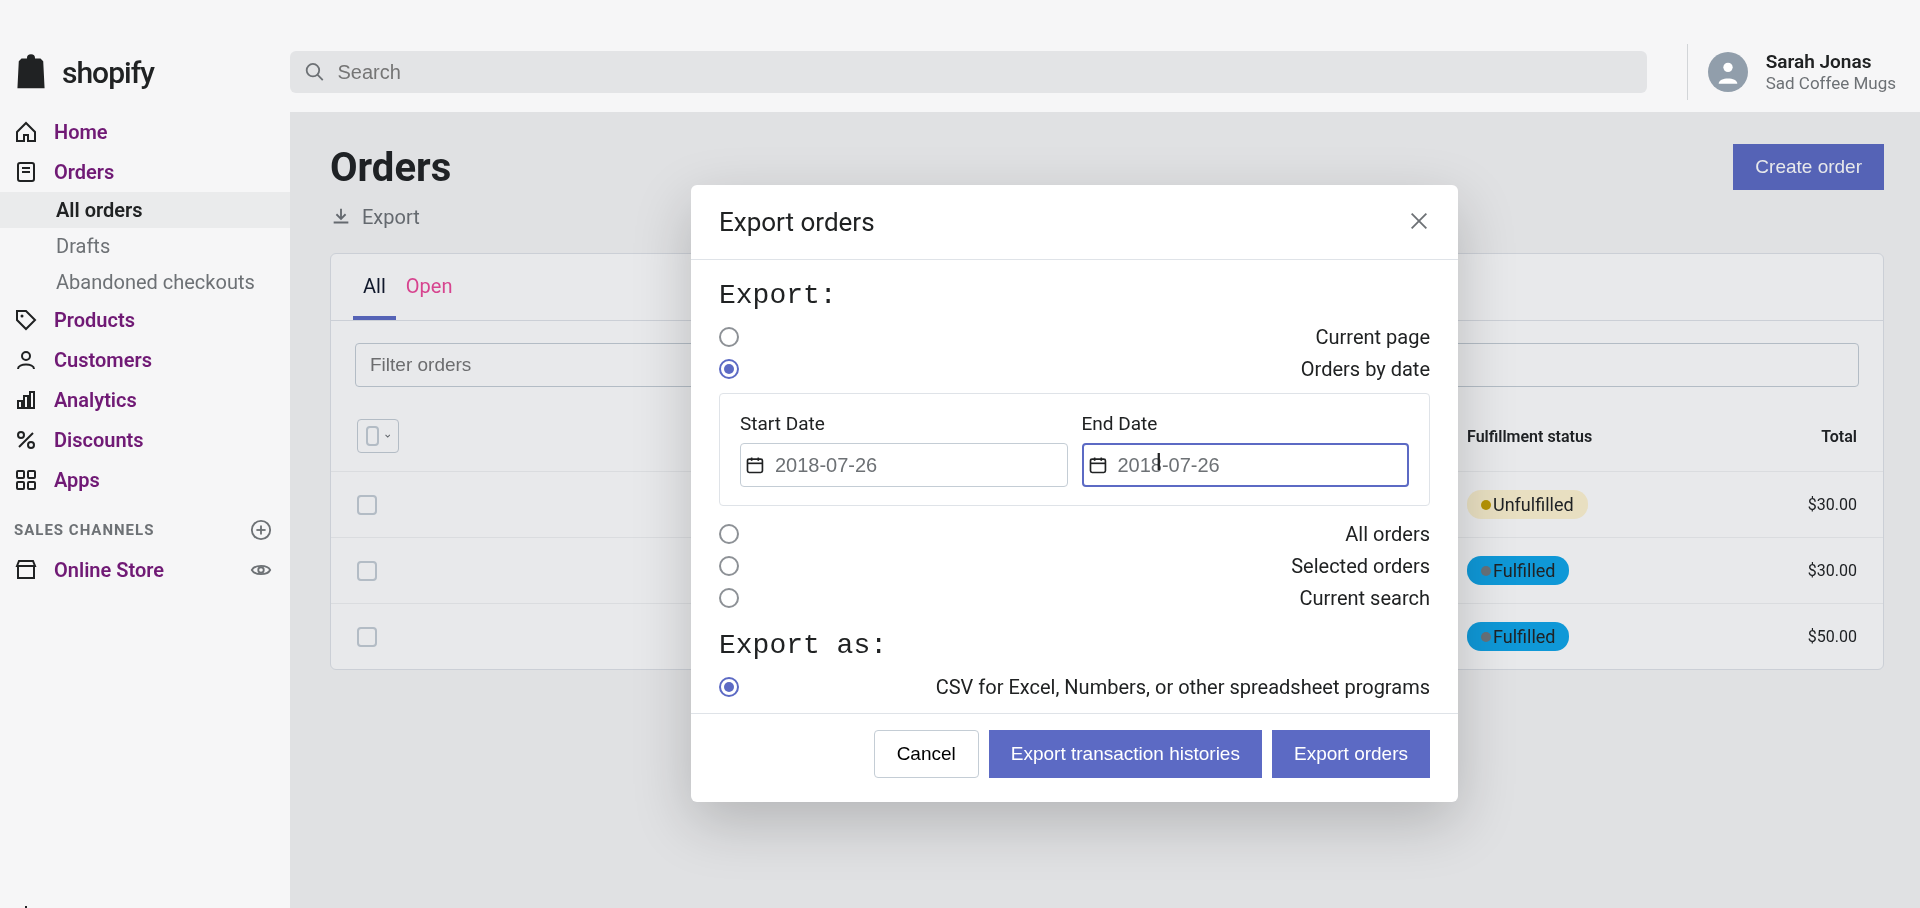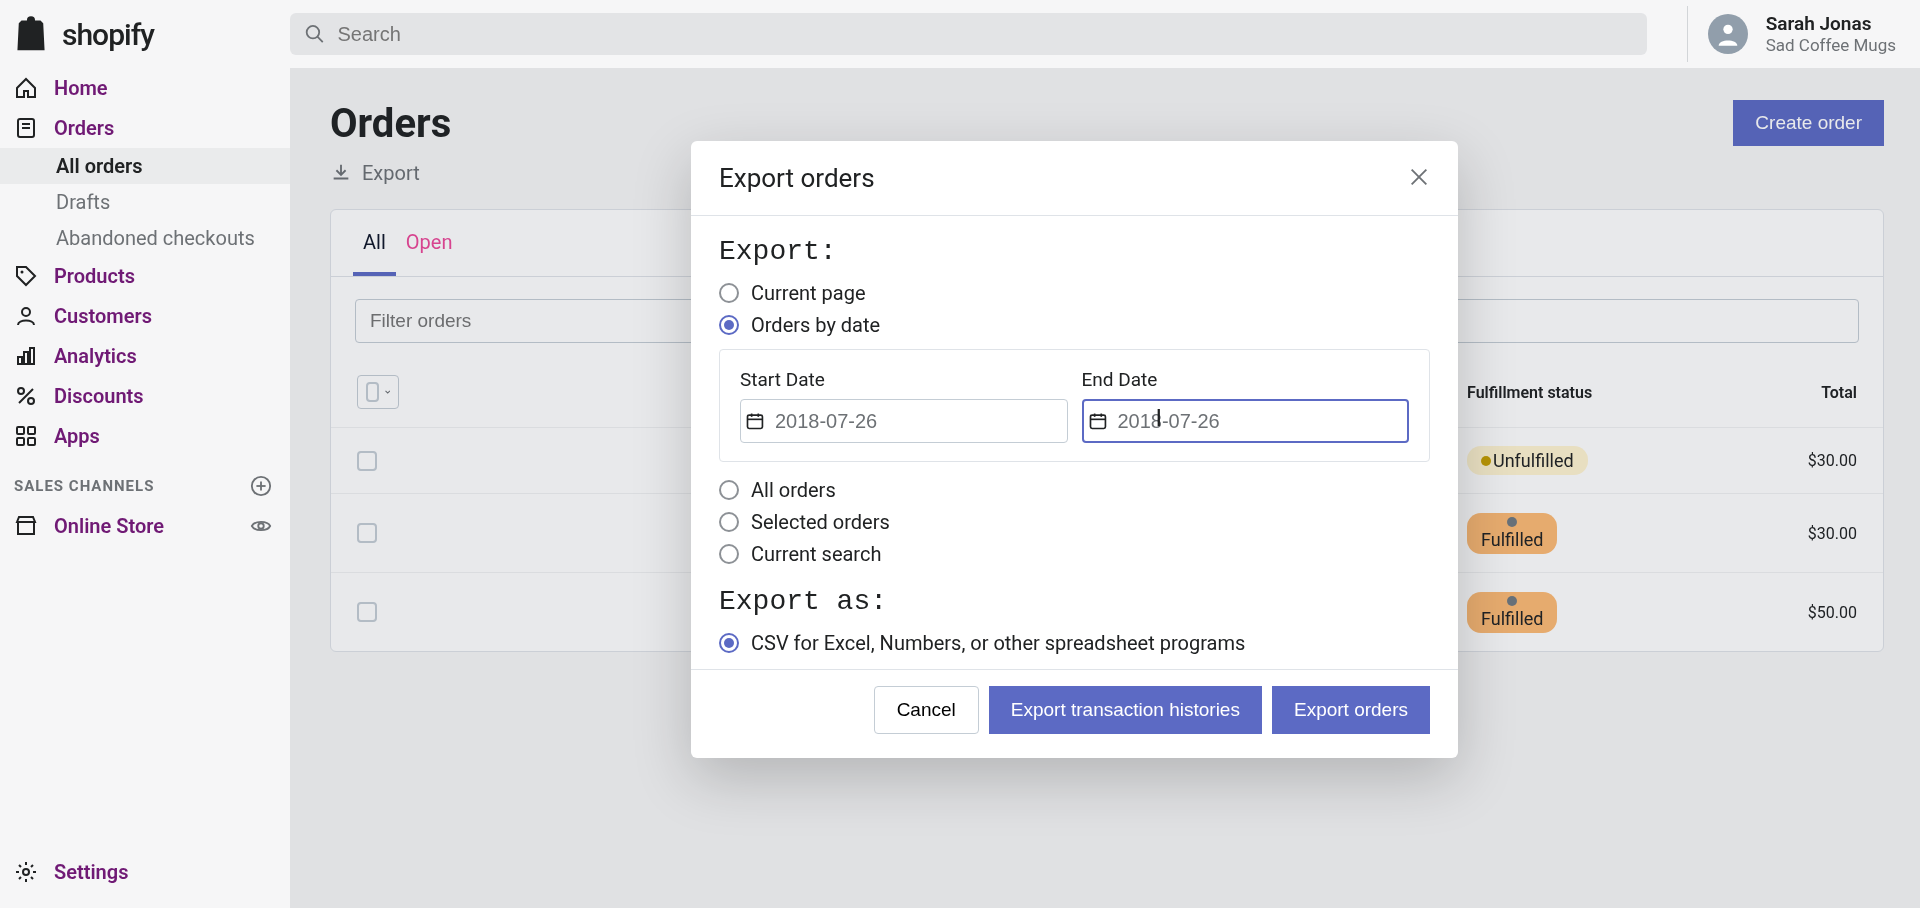--- a/index.html
+++ b/index.html
@@ -7,24 +7,25 @@
     font-family: -apple-system, BlinkMacSystemFont, "Segoe UI", Roboto, sans-serif;
     background: #f6f6f7;
     width: 1920px;
     height: 908px;
     overflow: hidden;
     color: #202223;
   }
 
   
   .topbar {
-    height: 68px;
+    height: 80px;
     display: flex;
     align-items: center;
     background: #f6f6f7;
+    margin-top: 32px;
   }
   .logo-area {
     width: 290px;
     height: 68px;
     display: flex;
     align-items: center;
     padding-left: 14px;
   }
   .logo-area svg { width: 34px; height: 38px; }
   .logo-word {
@@ -224,21 +225,21 @@
     display: inline-flex;
     align-items: center;
     gap: 2px;
     border-radius: 14px;
     padding: 4px 14px;
     font-size: 18px;
   }
   .badge-dot{width:10px;height:10px;border-radius:50%;}
   .badge-unfulfilled { background:#fff4d1; }
   .badge-unfulfilled .badge-dot{ background:#c7a000; }
-  .badge-fulfilled { background:#fdba74;flex-direction:column; }
+  .badge-fulfilled { background:#0ea5e9; }
   .badge-fulfilled .badge-dot{ background:#717a81; }
 
   .learn-tip {
     margin: 28px auto 0;
     border: 1px solid #dfe3e8;
     border-radius: 999px;
     width: 378px;
     height: 55px;
     display: flex;
     align-items: center;
@@ -265,21 +266,21 @@
   }
   .modal-header{
     display:flex;justify-content:space-between;align-items:center;
     padding:22px 28px;border-bottom:1px solid #dfe3e8;
   }
   .modal-title{font-size:26px;font-weight:400;}
   .close-btn{background:none;border:none;cursor:pointer;}
   .close-btn svg{width:22px;height:22px;}
   .modal-body{padding:20px 28px 10px;font-size:20px;}
   .section-label{font-size:28px;margin-bottom:10px;font-family:Liberation Mono, monospace;}
-  .radio-row{display:flex;align-items:center;gap:12px;height:32px;}
+  .radio-row{display:flex;align-items:center;gap:12px;height:32px;justify-content:space-between;}
   .radio{
     width:20px;height:20px;border-radius:50%;border:2px solid #8d9196;flex-shrink:0;
   }
   .radio.selected{border-color:#5c6ac4;}
   .radio.selected::after{
     content:'';display:block;width:10px;height:10px;border-radius:50%;background:#5c6ac4;margin:3px;
   }
   .date-panel{
     border:1px solid #dfe3e8;border-radius:4px;
     padding:18px 20px;margin:8px 0 12px;

